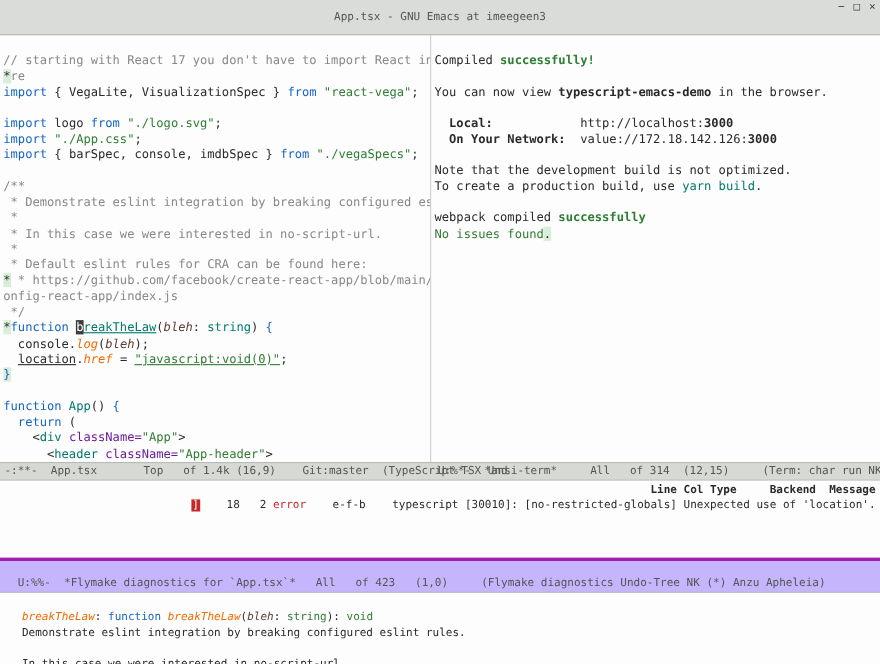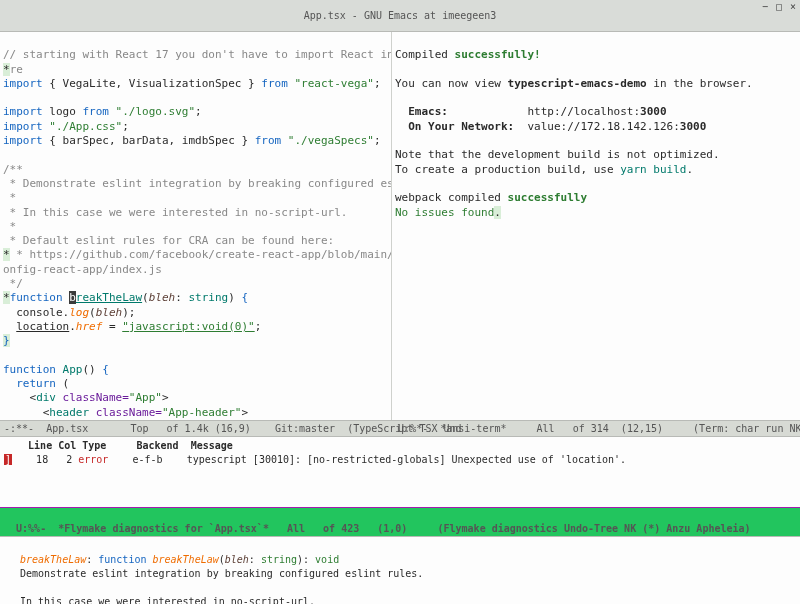--- a/index.html
+++ b/index.html
@@ -69,34 +69,34 @@
     white-space: pre;
     color: #555;
     display: flex;
   }
   .diag-table {
     padding: 2px 4px;
     background: #fdfdfd;
     height: 70px;
     font-size: 10px;
     line-height: 1.4;
+    text-align: right;
   }
   .diag-row { white-space: pre; }
   .note { color: #2e7d32; }
   .warning { color: #ef6c00; }
   .error { color: #c62828; }
   .modeline2 {
-    background: #22c55e;
-    border-top: 1px solid #a21caf;
+    background: #c4b5fd;
+    border-top: 3px solid #a21caf;
     border-bottom: 1px solid #b8bab6;
     font-size: 10px;
     padding: 1px 4px;
     white-space: pre;
     color: #555;
-    font-weight: bold;
   }
   .bottom-pane {
     padding: 2px 20px;
     background: #fdfdfd;
     height: 80px;
     font-size: 10px;
     line-height: 1.4;
     white-space: pre;
   }
   .sig-type { color: #2e7d32; }
@@ -120,21 +120,21 @@
 
 <div class="editor-area">
 
   <div class="left-pane">
 <span class="kw-comment">// starting with React 17 you don't have to import React in TSX files anymo</span>
 <span class="hl-bg">*</span><span class="kw-comment">re</span>
 <span class="kw-blue">import</span><span> { VegaLite, VisualizationSpec } </span><span class="kw-blue">from</span><span class="kw-green"> "react-vega"</span><span>;</span>
 
 <span class="kw-blue">import</span><span> logo </span><span class="kw-blue">from</span><span class="kw-green"> "./logo.svg"</span><span>;</span>
 <span class="kw-blue">import</span><span class="kw-green"> "./App.css"</span><span>;</span>
-<span class="kw-blue">import</span><span> { barSpec, barData, imdbSpec } </span><span class="kw-blue">from</span><span class="kw-green"> "./vegaSpecs"</span><span>;</span>
+<span class="kw-blue">import</span><span> { barSpec, console, imdbSpec } </span><span class="kw-blue">from</span><span class="kw-green"> "./vegaSpecs"</span><span>;</span>
 
 <span class="kw-comment">/**</span>
 <span class="kw-comment"> * Demonstrate eslint integration by breaking configured eslint rules.</span>
 <span class="kw-comment"> *</span>
 <span class="kw-comment"> * In this case we were interested in no-script-url.</span>
 <span class="kw-comment"> *</span>
 <span class="kw-comment"> * Default eslint rules for CRA can be found here:</span>
 <span class="hl-bg">*</span><span class="kw-comment"> * https://github.com/facebook/create-react-app/blob/main/packages/eslint-c</span>
 <span class="kw-comment">onfig-react-app/index.js</span>
 <span class="kw-comment"> */</span>
@@ -155,21 +155,21 @@
 
 
 
 </div>
 
   <div class="right-pane">
 <span>Compiled </span><span class="kw-green bold">successfully!</span>
 
 <span>You can now view </span><span class="bold">typescript-emacs-demo</span><span> in the browser.</span>
 
-<span class="bold">  Emacs:</span><span>            http://localhost:</span><span class="bold">3000</span>
+<span class="bold">  Local:</span><span>            http://localhost:</span><span class="bold">3000</span>
 <span class="bold">  On Your Network:</span><span>  value://172.18.142.126:</span><span class="bold">3000</span>
 
 <span>Note that the development build is not optimized.</span>
 <span>To create a production build, use </span><span class="kw-teal">yarn build</span><span>.</span>
 
 <span>webpack compiled </span><span class="kw-green bold">successfully</span>
 <span class="kw-green">No issues found</span><span class="hl-bg">.</span>
 </div>
 </div>
 

